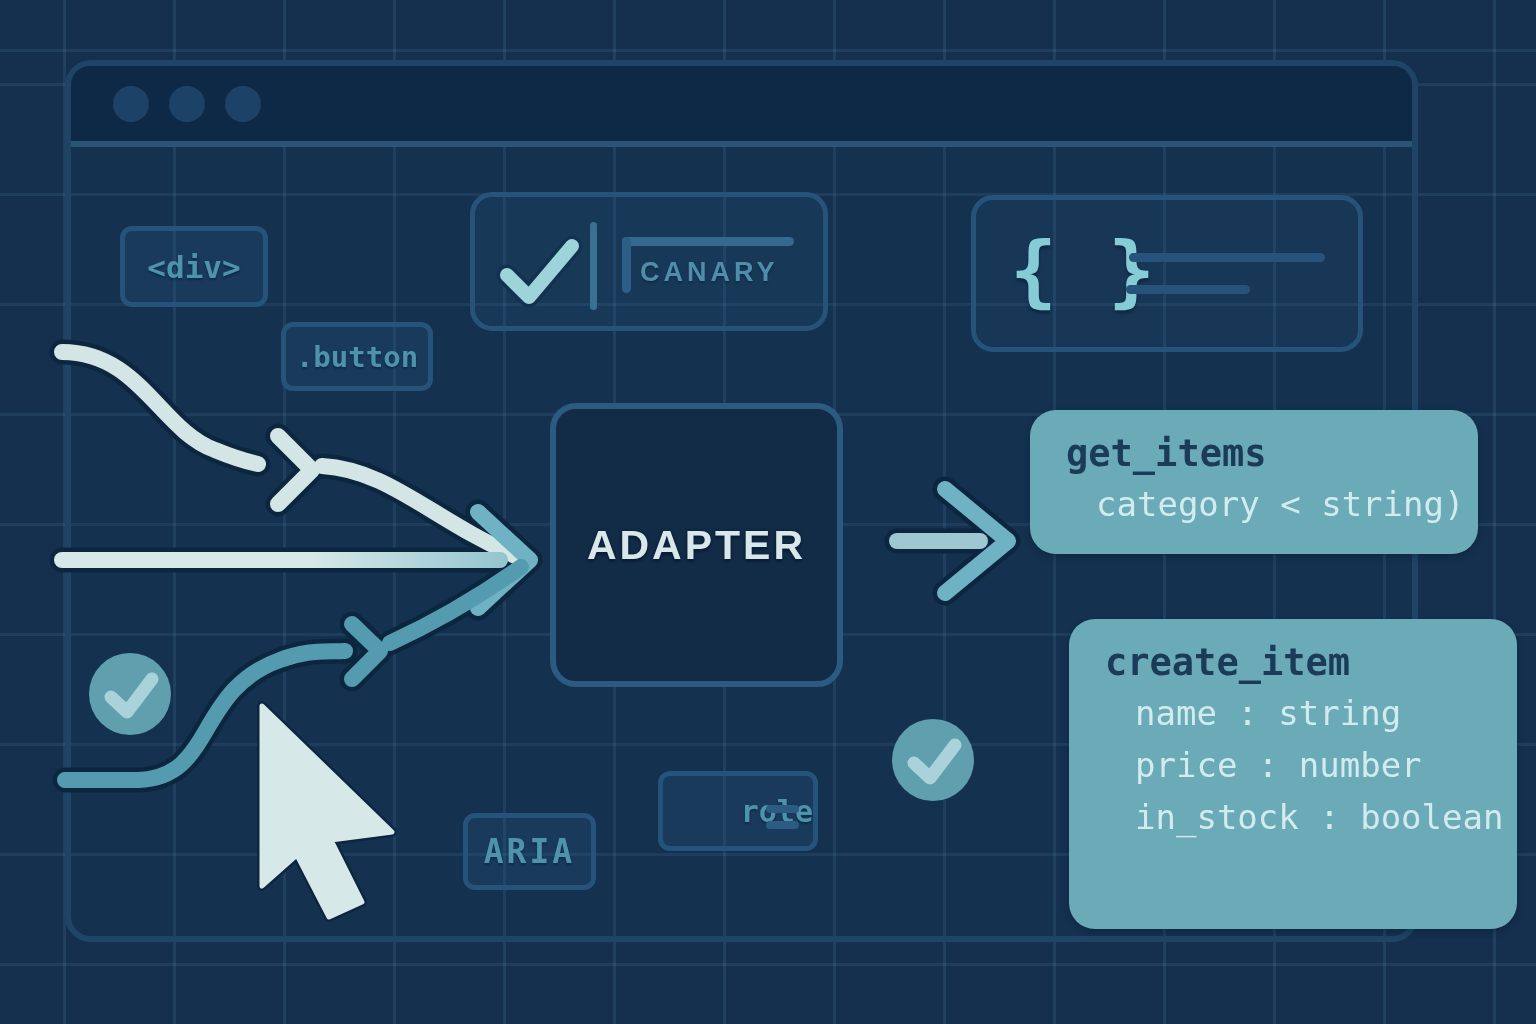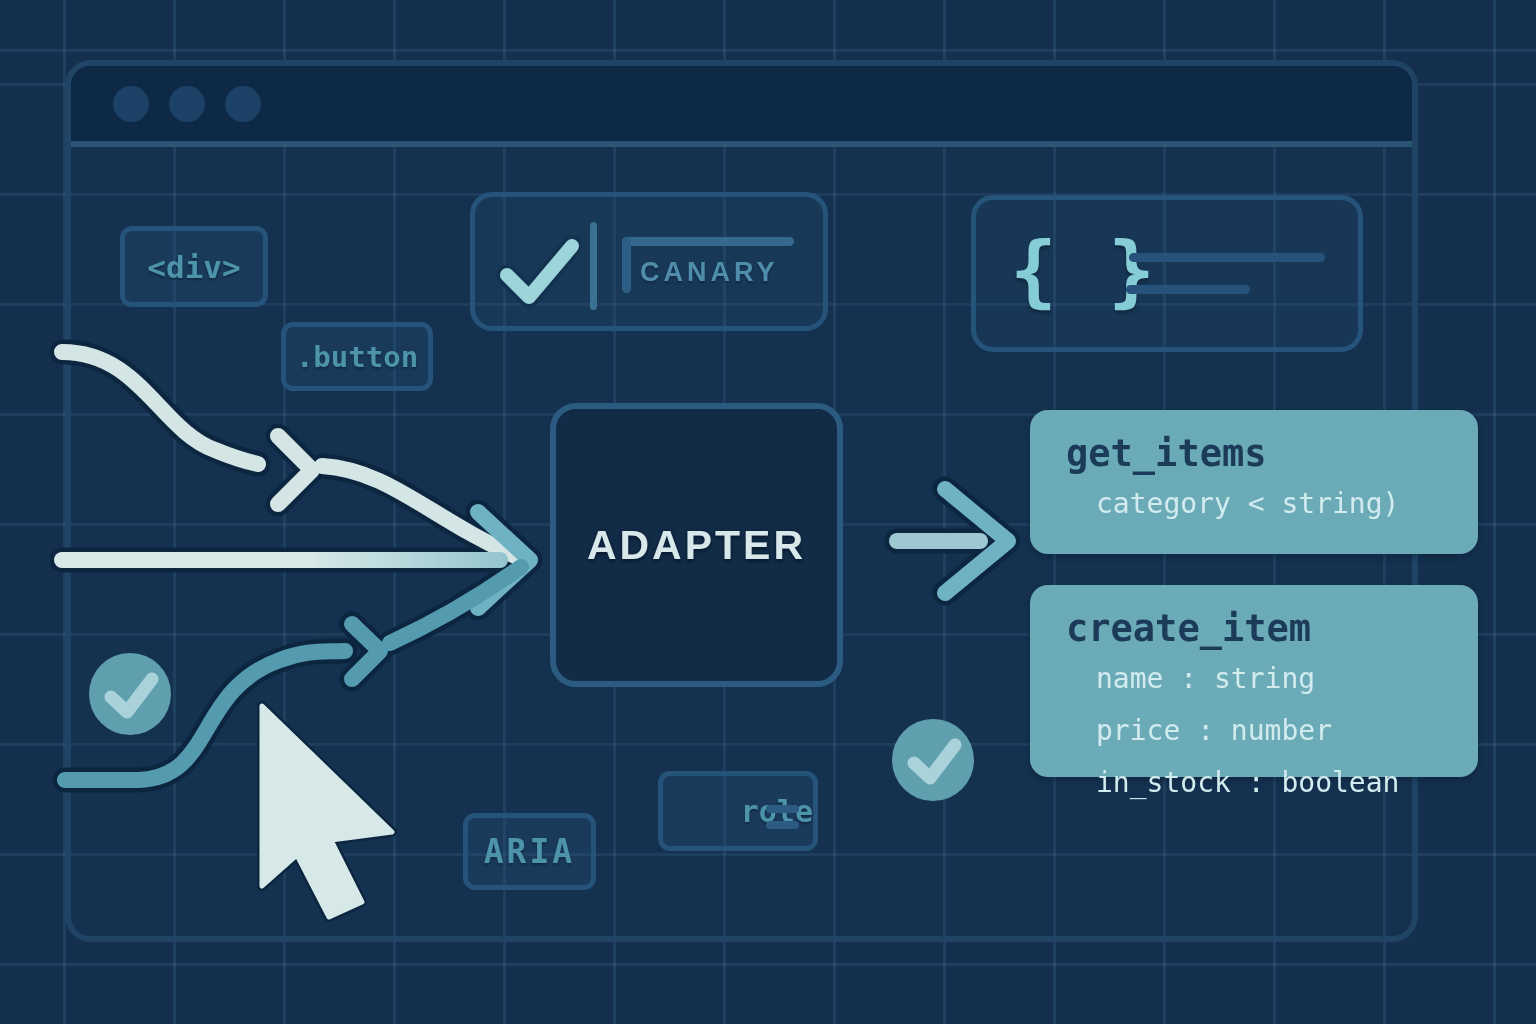--- a/index.html
+++ b/index.html
@@ -83,29 +83,29 @@
     display:flex;flex-direction:column;align-items:center;justify-content:center;gap:16px;
     box-sizing:border-box;
   }
   .adapter span{
     color:#d8e8ea;font-weight:700;font-size:41px;letter-spacing:3px;
     text-shadow:0 0 3px rgba(8,25,45,.9),0 3px 2px rgba(8,25,45,.55);
   }
   
   .block{
     position:absolute;left:1030px;width:448px;z-index:4;
-    background:#6babb7;border-radius:18px;
+    background:#6babb7;border-radius:26px;
     font-family:"DejaVu Sans Mono","Liberation Mono",monospace;
     box-sizing:border-box;padding:20px 20px 20px 36px;
     box-shadow:0 3px 6px rgba(8,24,42,.35);
   }
   .block-get{top:410px;height:144px;}
-  .block-create{top:585px;height:192px;}
+  .block-create{top:619px;height:310px;margin-left:39px;}
   .block-title{color:#1b3b58;font-weight:700;font-size:37px;line-height:48px;}
-  .block-param{color:#d2ebef;font-size:28px;line-height:52px;padding-left:30px;white-space:pre;}
+  .block-param{color:#d2ebef;font-size:34px;line-height:52px;padding-left:30px;white-space:pre;}
   
   .check-circle{position:absolute;z-index:5;}
   
   .art{position:absolute;left:0;top:0;z-index:2;pointer-events:none;}
   .art-top{z-index:6;}
   .oL{stroke:#0d2640;stroke-width:25;fill:none;stroke-linecap:round;stroke-linejoin:round;}
   .mint{stroke:#d3e6e5;stroke-width:16;fill:none;stroke-linecap:round;stroke-linejoin:round;}
   .teal{stroke:#6fb2c4;stroke-width:16;fill:none;stroke-linecap:round;stroke-linejoin:round;}
   .teal2{stroke:#559bb0;stroke-width:16;fill:none;stroke-linecap:round;stroke-linejoin:round;}
   .shaftg{stroke:url(#gshaft);stroke-width:16;fill:none;stroke-linecap:round;}

